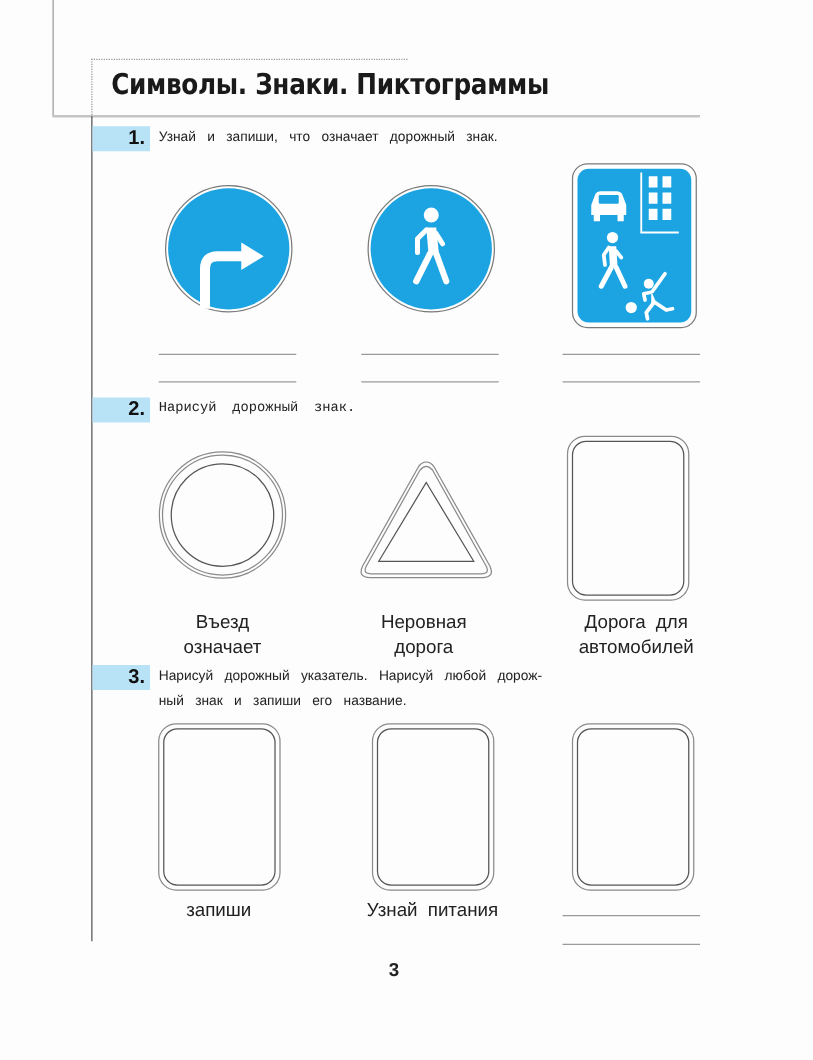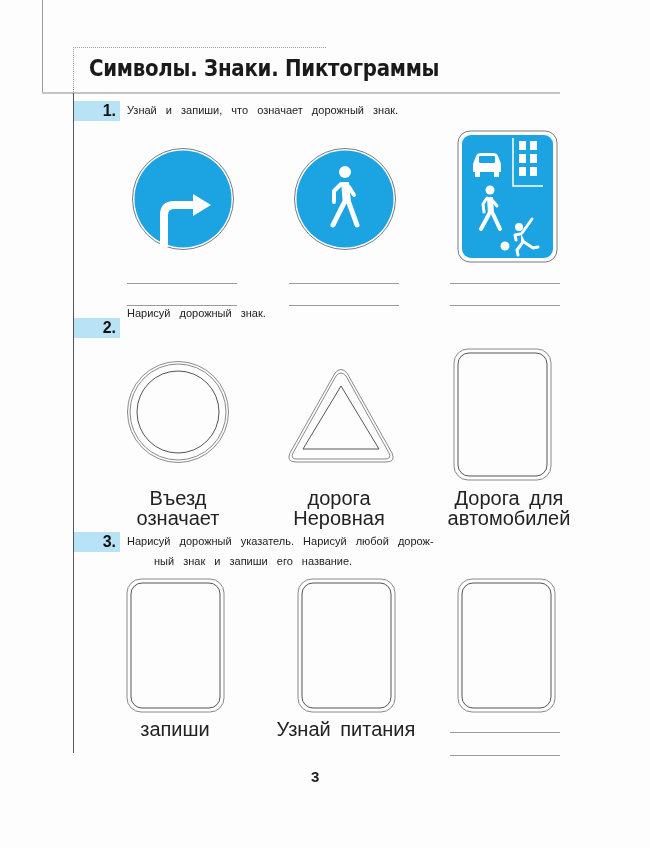--- a/index.html
+++ b/index.html
@@ -49,21 +49,21 @@
       font-size: 11px;
       word-spacing: 6px;
       line-height: 21px;
       color: #222;
       white-space: nowrap;
     }
 
     .answer-line { height: 1px; background: #9a9a9a; }
 
     .caption {
-      font-size: 20px;
+      font-size: 15px;
       line-height: 20px;
       text-align: center;
       word-spacing: 4px;
       color: #222;
       white-space: nowrap;
     }
 
     .page-number {
       left: 311px; top: 768px;
       font-weight: bold; font-size: 15px; color: #222;
@@ -146,21 +146,21 @@
 <div class="abs answer-line" style="left:127px; top:283px; width:110px;"></div>
 <div class="abs answer-line" style="left:127px; top:305px; width:110px;"></div>
 <div class="abs answer-line" style="left:289px; top:283px; width:110px;"></div>
 <div class="abs answer-line" style="left:289px; top:305px; width:110px;"></div>
 <div class="abs answer-line" style="left:450px; top:283px; width:110px;"></div>
 <div class="abs answer-line" style="left:450px; top:305px; width:110px;"></div>
 
 <div class="abs task-num-bar" style="top:318px;">
   <span class="task-num">2.</span>
 </div>
-<div class="abs task-text" style="top:303px;">Нарисуй дорожный знак.</div>
+<div class="abs task-text" style="top:317px;font-family:Liberation Mono, monospace;">Нарисуй дорожный знак.</div>
 
 <div class="abs" style="left:126px; top:360px;">
   <svg width="104" height="104" viewBox="0 0 104 104">
     <circle cx="52" cy="52" r="50.5" fill="none" stroke="#8a8a8a" stroke-width="1"></circle>
     <circle cx="52" cy="52" r="48" fill="none" stroke="#8a8a8a" stroke-width="1"></circle>
     <circle cx="52" cy="52" r="41" fill="none" stroke="#555" stroke-width="1"></circle>
   </svg>
 </div>
 
 <div class="abs" style="left:286px; top:369px;">
@@ -176,33 +176,33 @@
     <rect x="1" y="1" width="97" height="131" rx="14" ry="14" fill="none" stroke="#8a8a8a" stroke-width="1"></rect>
     <rect x="5" y="5" width="89" height="123" rx="11" ry="11" fill="none" stroke="#555" stroke-width="1"></rect>
   </svg>
 </div>
 
 <div class="abs caption" style="left:118px; top:488px; width:120px;">
   <div>Въезд</div>
   <div>означает</div>
 </div>
 <div class="abs caption" style="left:279px; top:488px; width:120px;">
+  <div>Неровная</div>
   <div>дорога</div>
-  <div>Неровная</div>
 </div>
 <div class="abs caption" style="left:444px; top:488px; width:130px;">
   <div>Дорога для</div>
   <div>автомобилей</div>
 </div>
 
 <div class="abs task-num-bar" style="top:532px;">
   <span class="task-num">3.</span>
 </div>
 <div class="abs task-text" style="top:531px;text-align:right;">Нарисуй дорожный указатель. Нарисуй любой дорож-</div>
-<div class="abs task-text" style="top:551px;margin-left:27px;">ный знак и запиши его название.</div>
+<div class="abs task-text" style="top:551px;">ный знак и запиши его название.</div>
 
 <div class="abs" style="left:126px; top:578px;">
   <svg width="100" height="136" viewBox="0 0 100 136">
     <rect x="1" y="1" width="97" height="133" rx="14" ry="14" fill="none" stroke="#8a8a8a" stroke-width="1"></rect>
     <rect x="5" y="5" width="89" height="125" rx="11" ry="11" fill="none" stroke="#555" stroke-width="1"></rect>
   </svg>
 </div>
 <div class="abs" style="left:297px; top:578px;">
   <svg width="100" height="136" viewBox="0 0 100 136">
     <rect x="1" y="1" width="97" height="133" rx="14" ry="14" fill="none" stroke="#8a8a8a" stroke-width="1"></rect>

